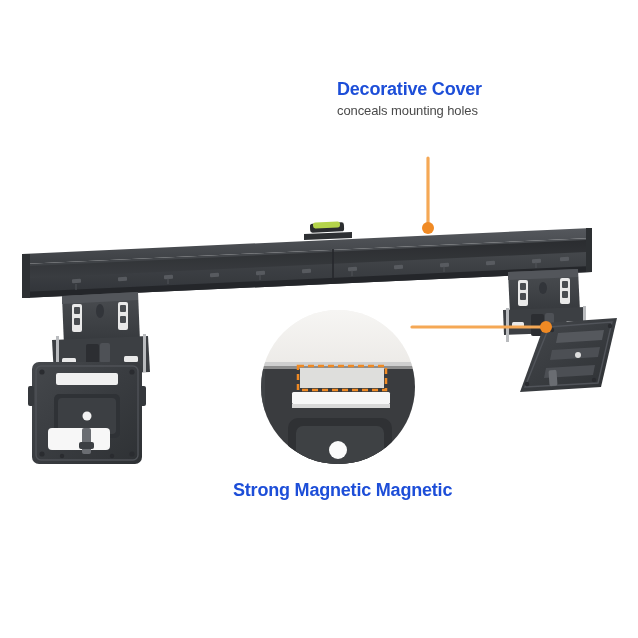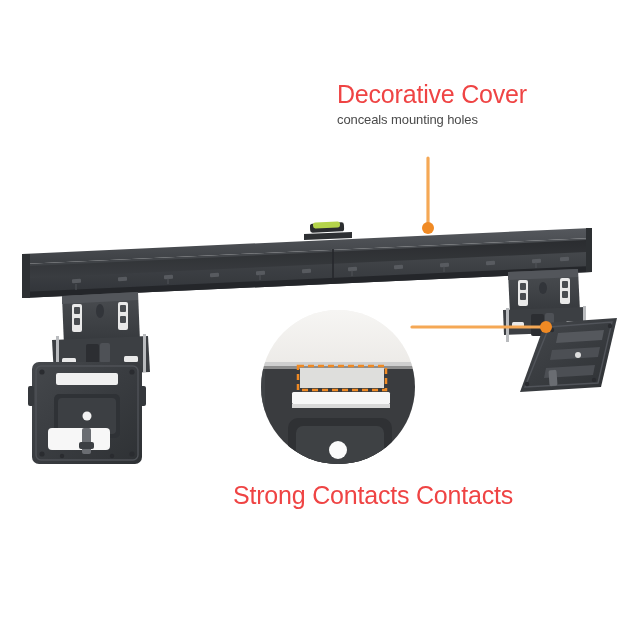--- a/index.html
+++ b/index.html
@@ -24,23 +24,23 @@
     width: 638px;
     height: 638px;
   }
 
   
   .callout {
     position: absolute;
     line-height: 1.28;
   }
   .callout-title {
-    font-weight: 400;
-    font-size: 25px;
-    color: #ef4444;
+    font-weight: 700;
+    font-size: 18px;
+    color: #1d4ed8;
     letter-spacing: -0.2px;
     margin: 0 0 2px 0;
     white-space: nowrap;
   }
   .callout-body {
     font-weight: 400;
     font-size: 13px;
     color: #4a4a4a;
     letter-spacing: -0.1px;
     margin: 0;
@@ -274,16 +274,16 @@
   </svg>
 
   <div class="callout" id="callout-top">
     <div class="callout-title">Decorative Cover</div>
     <div class="callout-body">
       <span>conceals mounting holes</span>
     </div>
   </div>
 
   <div class="callout" id="callout-bottom">
-    <div class="callout-title">Strong Contacts Contacts</div>
+    <div class="callout-title">Strong Magnetic Magnetic</div>
   </div>
 
 </div>
 
 </body></html>

